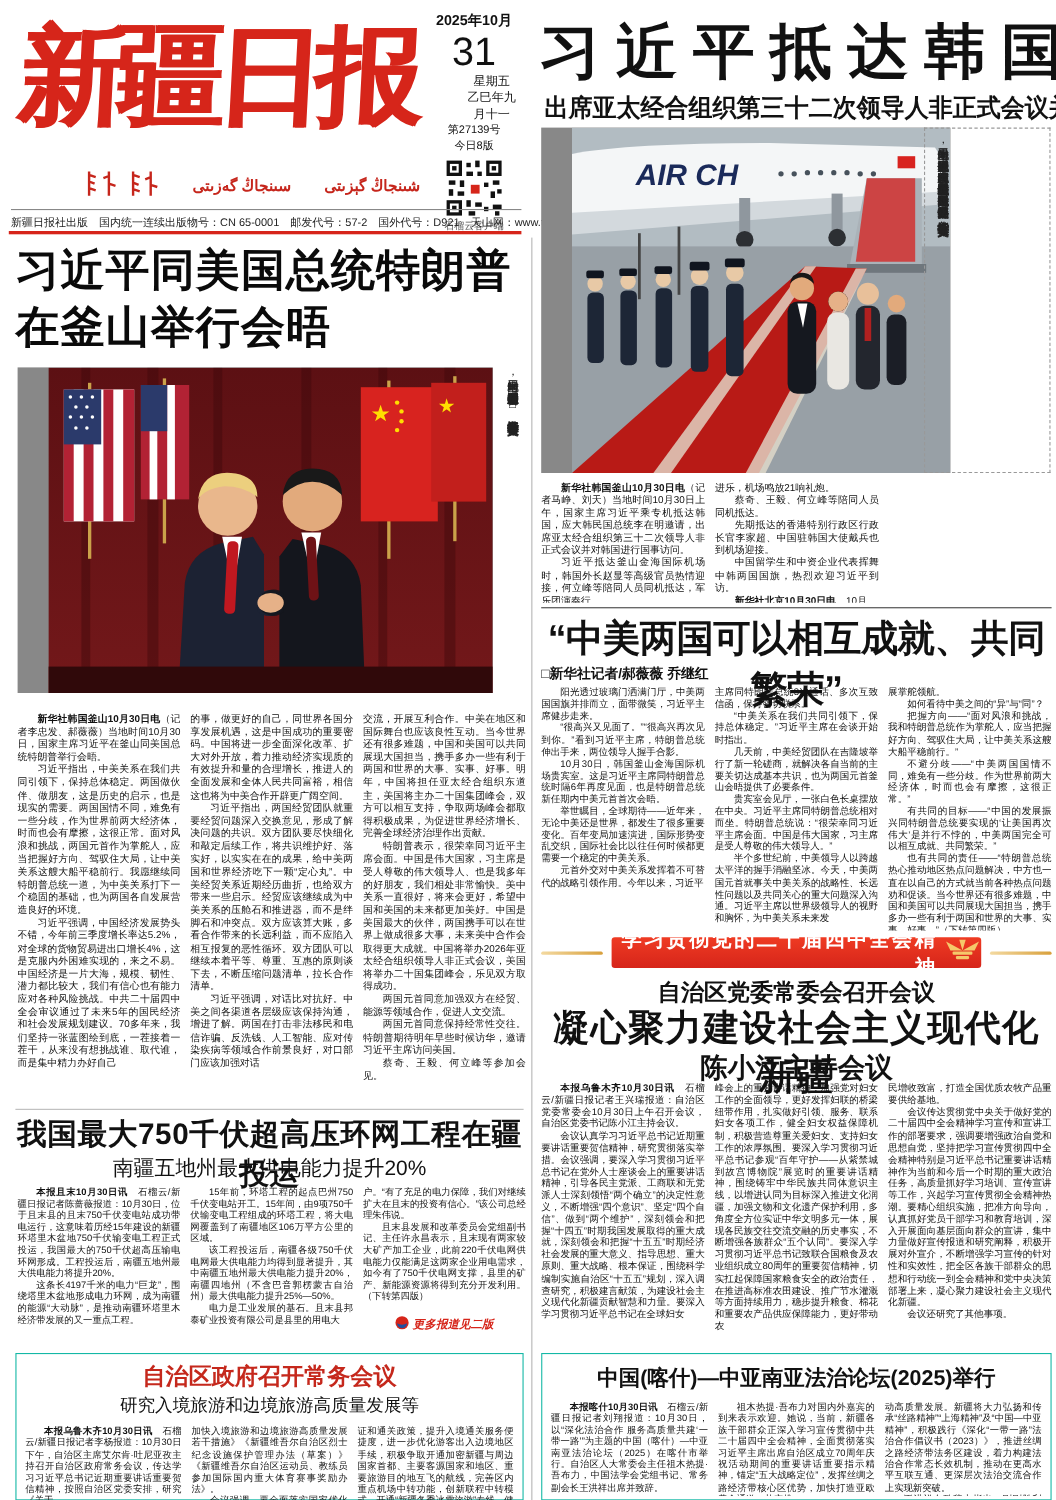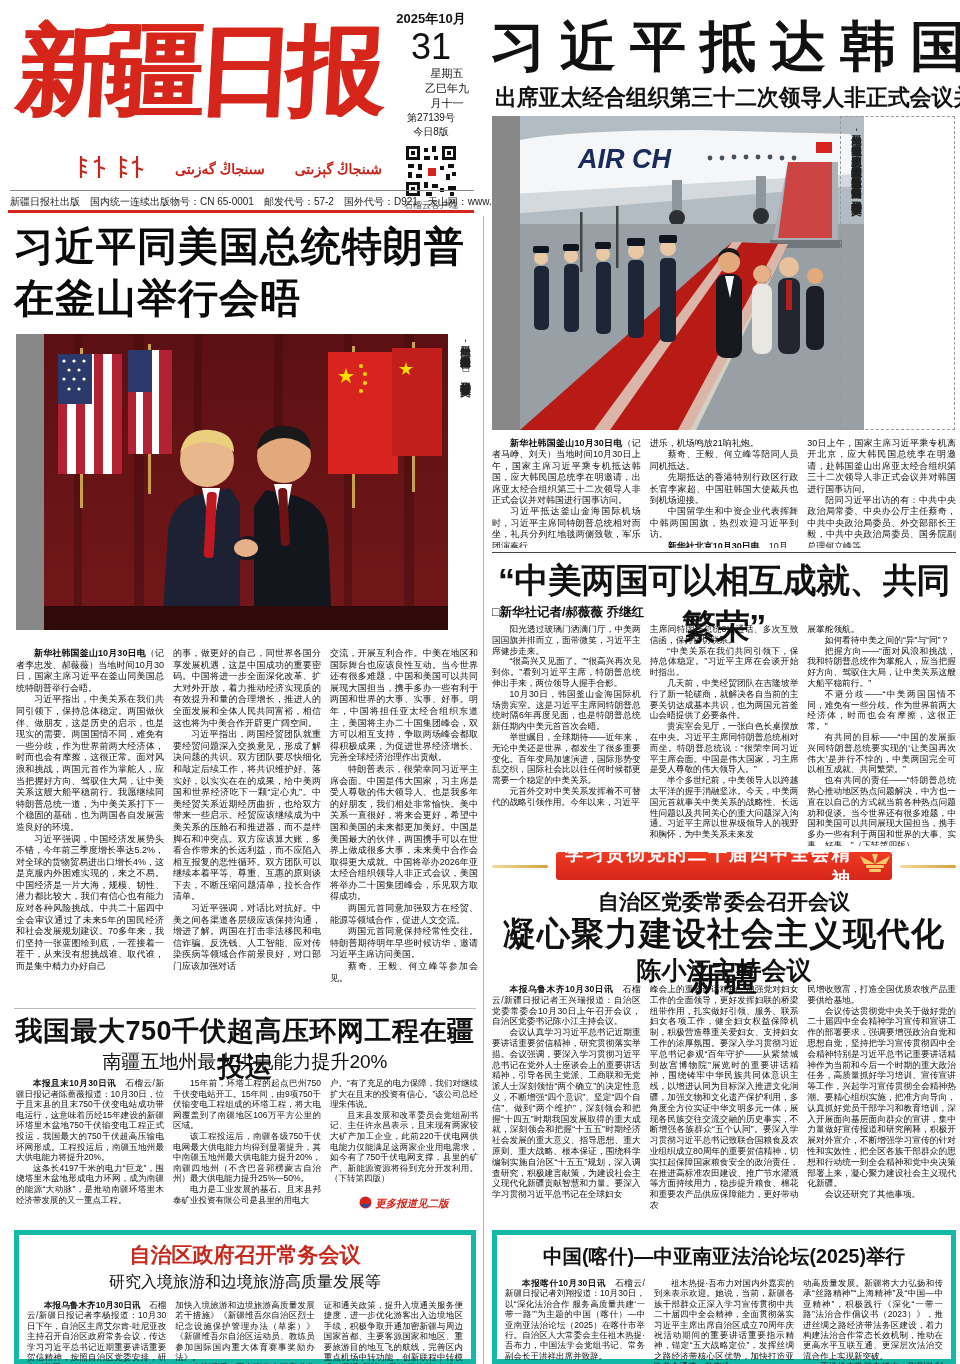--- a/index.html
+++ b/index.html
@@ -36,21 +36,21 @@
   .bodycols p.cont{text-indent:0;}
   .left-body{left:16px;top:648px;width:462px;height:358px;font-size:9px;line-height:11.6px;}
   
   .power-rule{left:14px;top:1008px;width:462px;height:1px;background:#bbb;}
   .power-head{left:14px;top:1013px;width:462px;text-align:center;font-size:27px;font-weight:900;letter-spacing:0.5px;}
   .power-sub{left:14px;top:1049px;width:462px;text-align:center;font-size:19px;font-weight:500;}
   .power-body{left:16px;top:1078px;width:462px;height:144px;font-size:8.5px;line-height:10.6px;}
   .more-note{left:330px;top:1196px;width:148px;text-align:left;color:#d6251a;
     font-weight:bold;font-size:10.5px;font-style:italic;display:flex;align-items:center;justify-content:center;gap:3px;}
   
-  .box{border:5px solid #14b8a6;box-sizing:border-box;background:#fff;}
+  .box{border:1px solid #14b8a6;box-sizing:border-box;background:#fff;}
   .gov-box{left:14px;top:1230px;width:462px;height:134px;padding:6px 8px;}
   .gov-head{text-align:center;font-size:21px;font-weight:bold;color:#c5281c;}
   .gov-sub{text-align:center;font-size:16px;font-weight:500;margin-top:3px;}
   .gov-body{margin-top:7px;height:70px;font-size:8.5px;line-height:10.4px;}
   .gov-body .c{width:143px;}
   .forum-box{left:492px;top:1230px;width:464px;height:134px;padding:8px 8px;}
   .forum-head{text-align:center;font-size:19.5px;font-weight:bold;}
   .forum-body{margin-top:8px;height:86px;font-size:8.5px;line-height:10.4px;}
   .forum-body .c{width:144px;}
   
@@ -404,32 +404,28 @@
   <div class="abs right-cap-box">
     <div class="vcap">
       <span>当地时间十月三十日上午，国家主席习近平乘专机抵达韩国，应大韩民国总统李在明邀请，出席亚太经合组织第三十二次领导人非正式会议并对韩国进行国事访问。这是习近平抵达釜山金海国际机场时，韩国外长赵显等高级官员热情迎接。</span>
       <b>新华社记者 黄敬文摄</b>
     </div>
   </div>
 
   <div class="abs bodycols tr-body">
     <div class="c">
         <p><b>新华社韩国釜山10月30日电</b>（记者马峥、刘天）当地时间10月30日上午，国家主席习近平乘专机抵达韩国，应大韩民国总统李在明邀请，出席亚太经合组织第三十二次领导人非正式会议并对韩国进行国事访问。</p>
-        <p>习近平抵达釜山金海国际机场时，习近平主席同特朗普总统相对而坐，礼兵分列红地毯两侧致敬，军乐团演奏行</p>
+        <p>习近平抵达釜山金海国际机场时，韩国外长赵显等高级官员热情迎接，何立峰等陪同人员同机抵达，军乐团演奏行</p>
       </div>
     <div class="c">
         <p class="cont">进乐，机场鸣放21响礼炮。</p>
         <p>蔡奇、王毅、何立峰等陪同人员同机抵达。</p>
         <p>先期抵达的香港特别行政区行政长官李家超、中国驻韩国大使戴兵也到机场迎接。</p>
         <p>中国留学生和中资企业代表挥舞中韩两国国旗，热烈欢迎习近平到访。</p>
         <p><b>新华社北京10月30日电</b>　10月</p>
-      </div>
-    <div class="c">
-        <p class="cont">30日上午，国家主席习近平乘专机离开北京，应大韩民国总统李在明邀请，赴韩国釜山出席亚太经合组织第三十二次领导人非正式会议并对韩国进行国事访问。</p>
-        <p>陪同习近平出访的有：中共中央政治局常委、中央办公厅主任蔡奇，中共中央政治局委员、外交部部长王毅，中共中央政治局委员、国务院副总理何立峰等。</p>
       </div>
   </div>
 
   <div class="abs summit-rule"></div>
   <div class="abs summit-head">“中美两国可以相互成就、共同繁荣”</div>
   <div class="abs summit-byline">□新华社记者/郝薇薇 乔继红</div>
   <div class="abs bodycols summit-body">
     <div class="c">
         <p>阳光透过玻璃门洒满门厅，中美两国国旗并排而立，面带微笑，习近平主席健步走来。</p>
         <p>“很高兴又见面了。”“很高兴再次见到你。”看到习近平主席，特朗普总统伸出手来，两位领导人握手合影。</p>

